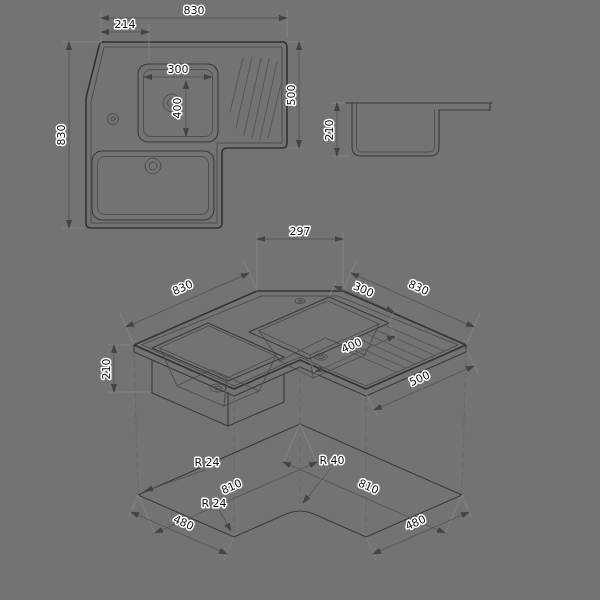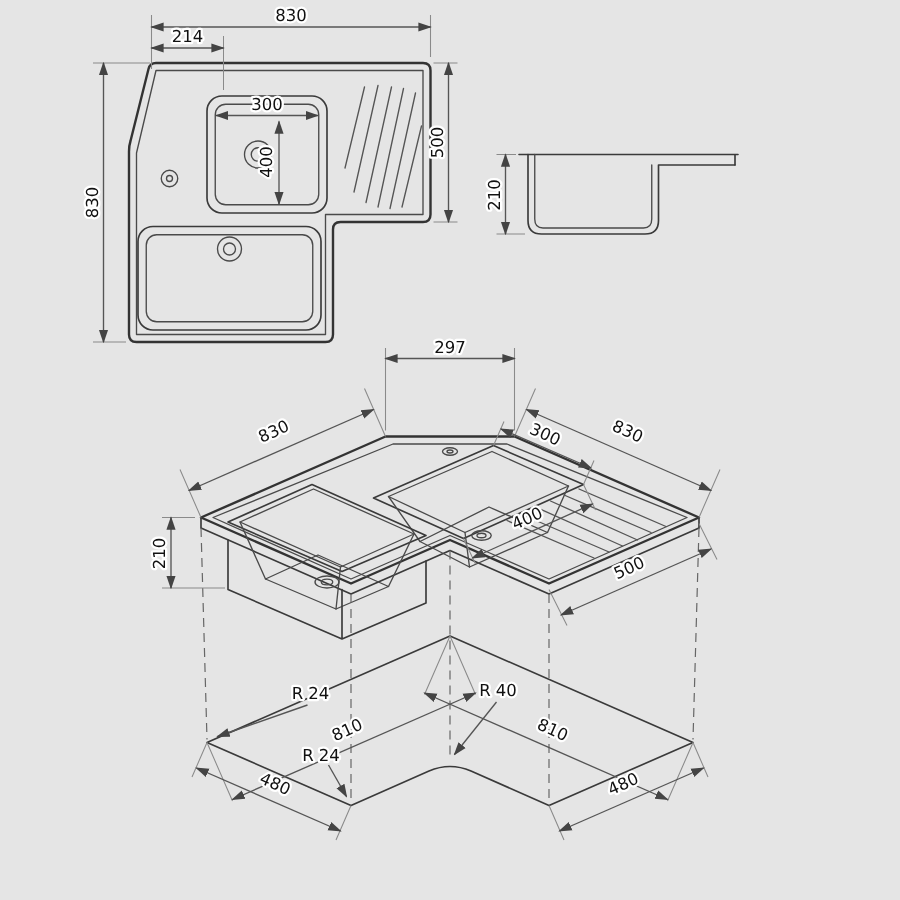--- a/index.html
+++ b/index.html
@@ -1,16 +1,16 @@
 <!DOCTYPE html>
 <html><head>
 <meta charset="utf-8">
 <style>
   html,body{margin:0;padding:0;background:#ffffff;}
-  .canvas{position:relative;width:600px;height:600px;background:#e5e5e5;overflow:hidden;
+  .canvas{position:relative;width:600px;height:600px;background:#737373;overflow:hidden;
           font-family:"DejaVu Sans", sans-serif;}
   svg{display:block;}
   
   .ol{fill:none;stroke:#333;stroke-width:1.6;stroke-linejoin:round;stroke-linecap:round;}
   .ml{fill:none;stroke:#3a3a3a;stroke-width:1.1;stroke-linejoin:round;stroke-linecap:round;}
   .tl{fill:none;stroke:#4a4a4a;stroke-width:0.9;stroke-linejoin:round;stroke-linecap:round;}
   .groove{fill:none;stroke:#555;stroke-width:0.9;stroke-linecap:round;}
   .dim{fill:none;stroke:#555;stroke-width:0.9;}
   .ext{fill:none;stroke:#8a8a8a;stroke-width:0.7;}
   .dash{fill:none;stroke:#666;stroke-width:0.8;stroke-dasharray:6 4;}

